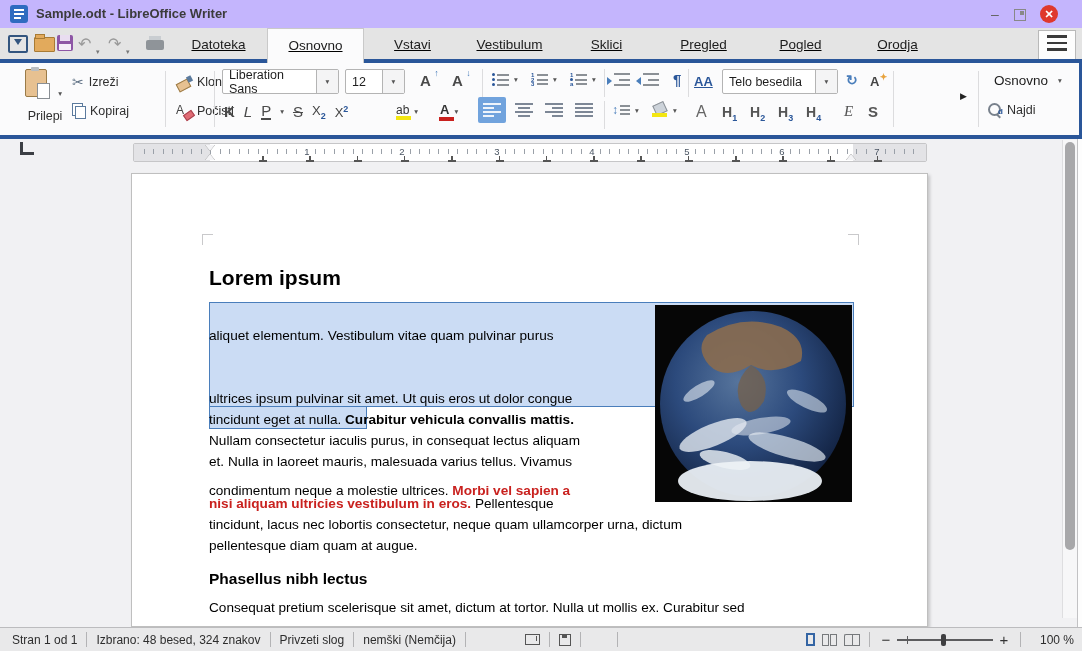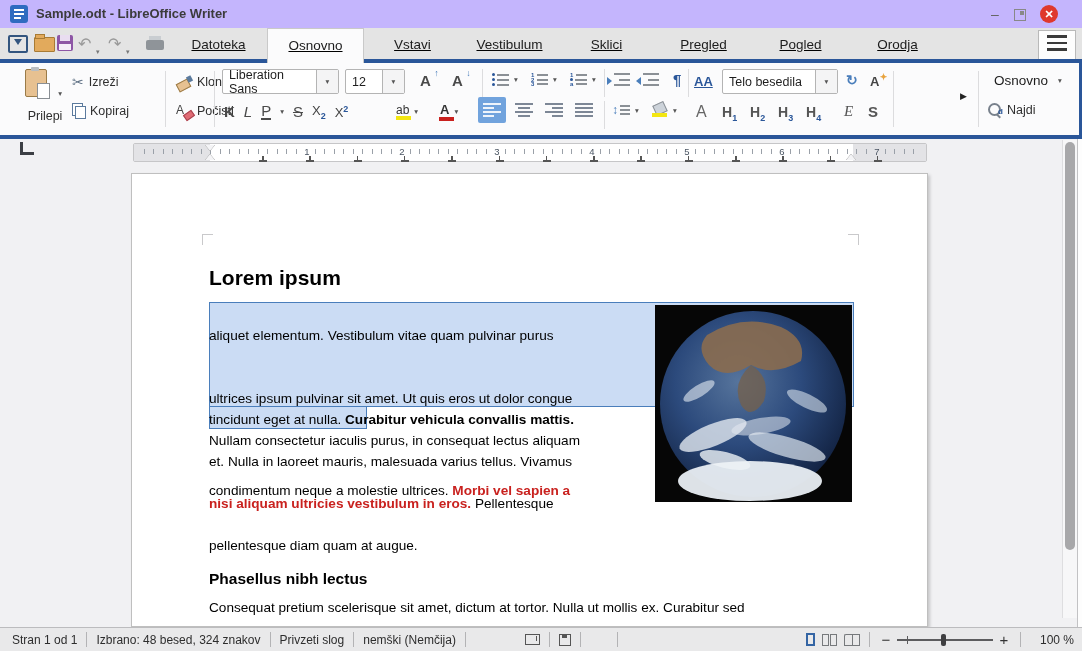--- a/index.html
+++ b/index.html
@@ -624,20 +624,21 @@
       <div id="sel-box-2"></div>
 
       <div id="paragraph-1">
           <div class="dline" style="top: 21px;"><span class="seg-sel">aliquet elementum. Vestibulum vitae quam pulvinar purus</span></div>
           <div class="dline" style="top: 84px;"><span class="seg-sel">ultrices ipsum pulvinar sit amet. Ut quis eros ut dolor congue</span></div>
           <div class="dline" style="top: 105px;"><span class="seg-sel">tincidunt eget at nulla.</span><span> </span><span class="seg-b">Curabitur vehicula convallis mattis.</span></div>
           <div class="dline" style="top: 126px;"><span>Nullam consectetur iaculis purus, in consequat lectus aliquam</span></div>
           <div class="dline" style="top: 147px;"><span>et. Nulla in laoreet mauris, malesuada varius tellus. Vivamus</span></div>
           <div class="dline" style="top: 168px; margin-top: 8px;"><span>condimentum neque a molestie ultrices. </span><span class="seg-rb">Morbi vel sapien a</span></div>
           <div class="dline" style="top: 189px;"><span class="seg-rb">nisi aliquam ultricies vestibulum in eros.</span><span> Pellentesque</span></div>
+          <div class="dline" style="top: 210px;"><span>tincidunt, lacus nec lobortis consectetur, neque quam ullamcorper urna, dictum</span></div>
           <div class="dline" style="top: 231px;"><span>pellentesque diam quam at augue.</span></div>
         </div>
 
       <svg id="earth-img" viewBox="0 0 197 197" role="img">
         <rect width="197" height="197" fill="#060606"></rect>
         <defs>
           <radialGradient id="eg" cx="42%" cy="38%" r="68%">
             <stop offset="0%" stop-color="#56749c"></stop>
             <stop offset="50%" stop-color="#2c4a7c"></stop>
             <stop offset="100%" stop-color="#101f3d"></stop>

